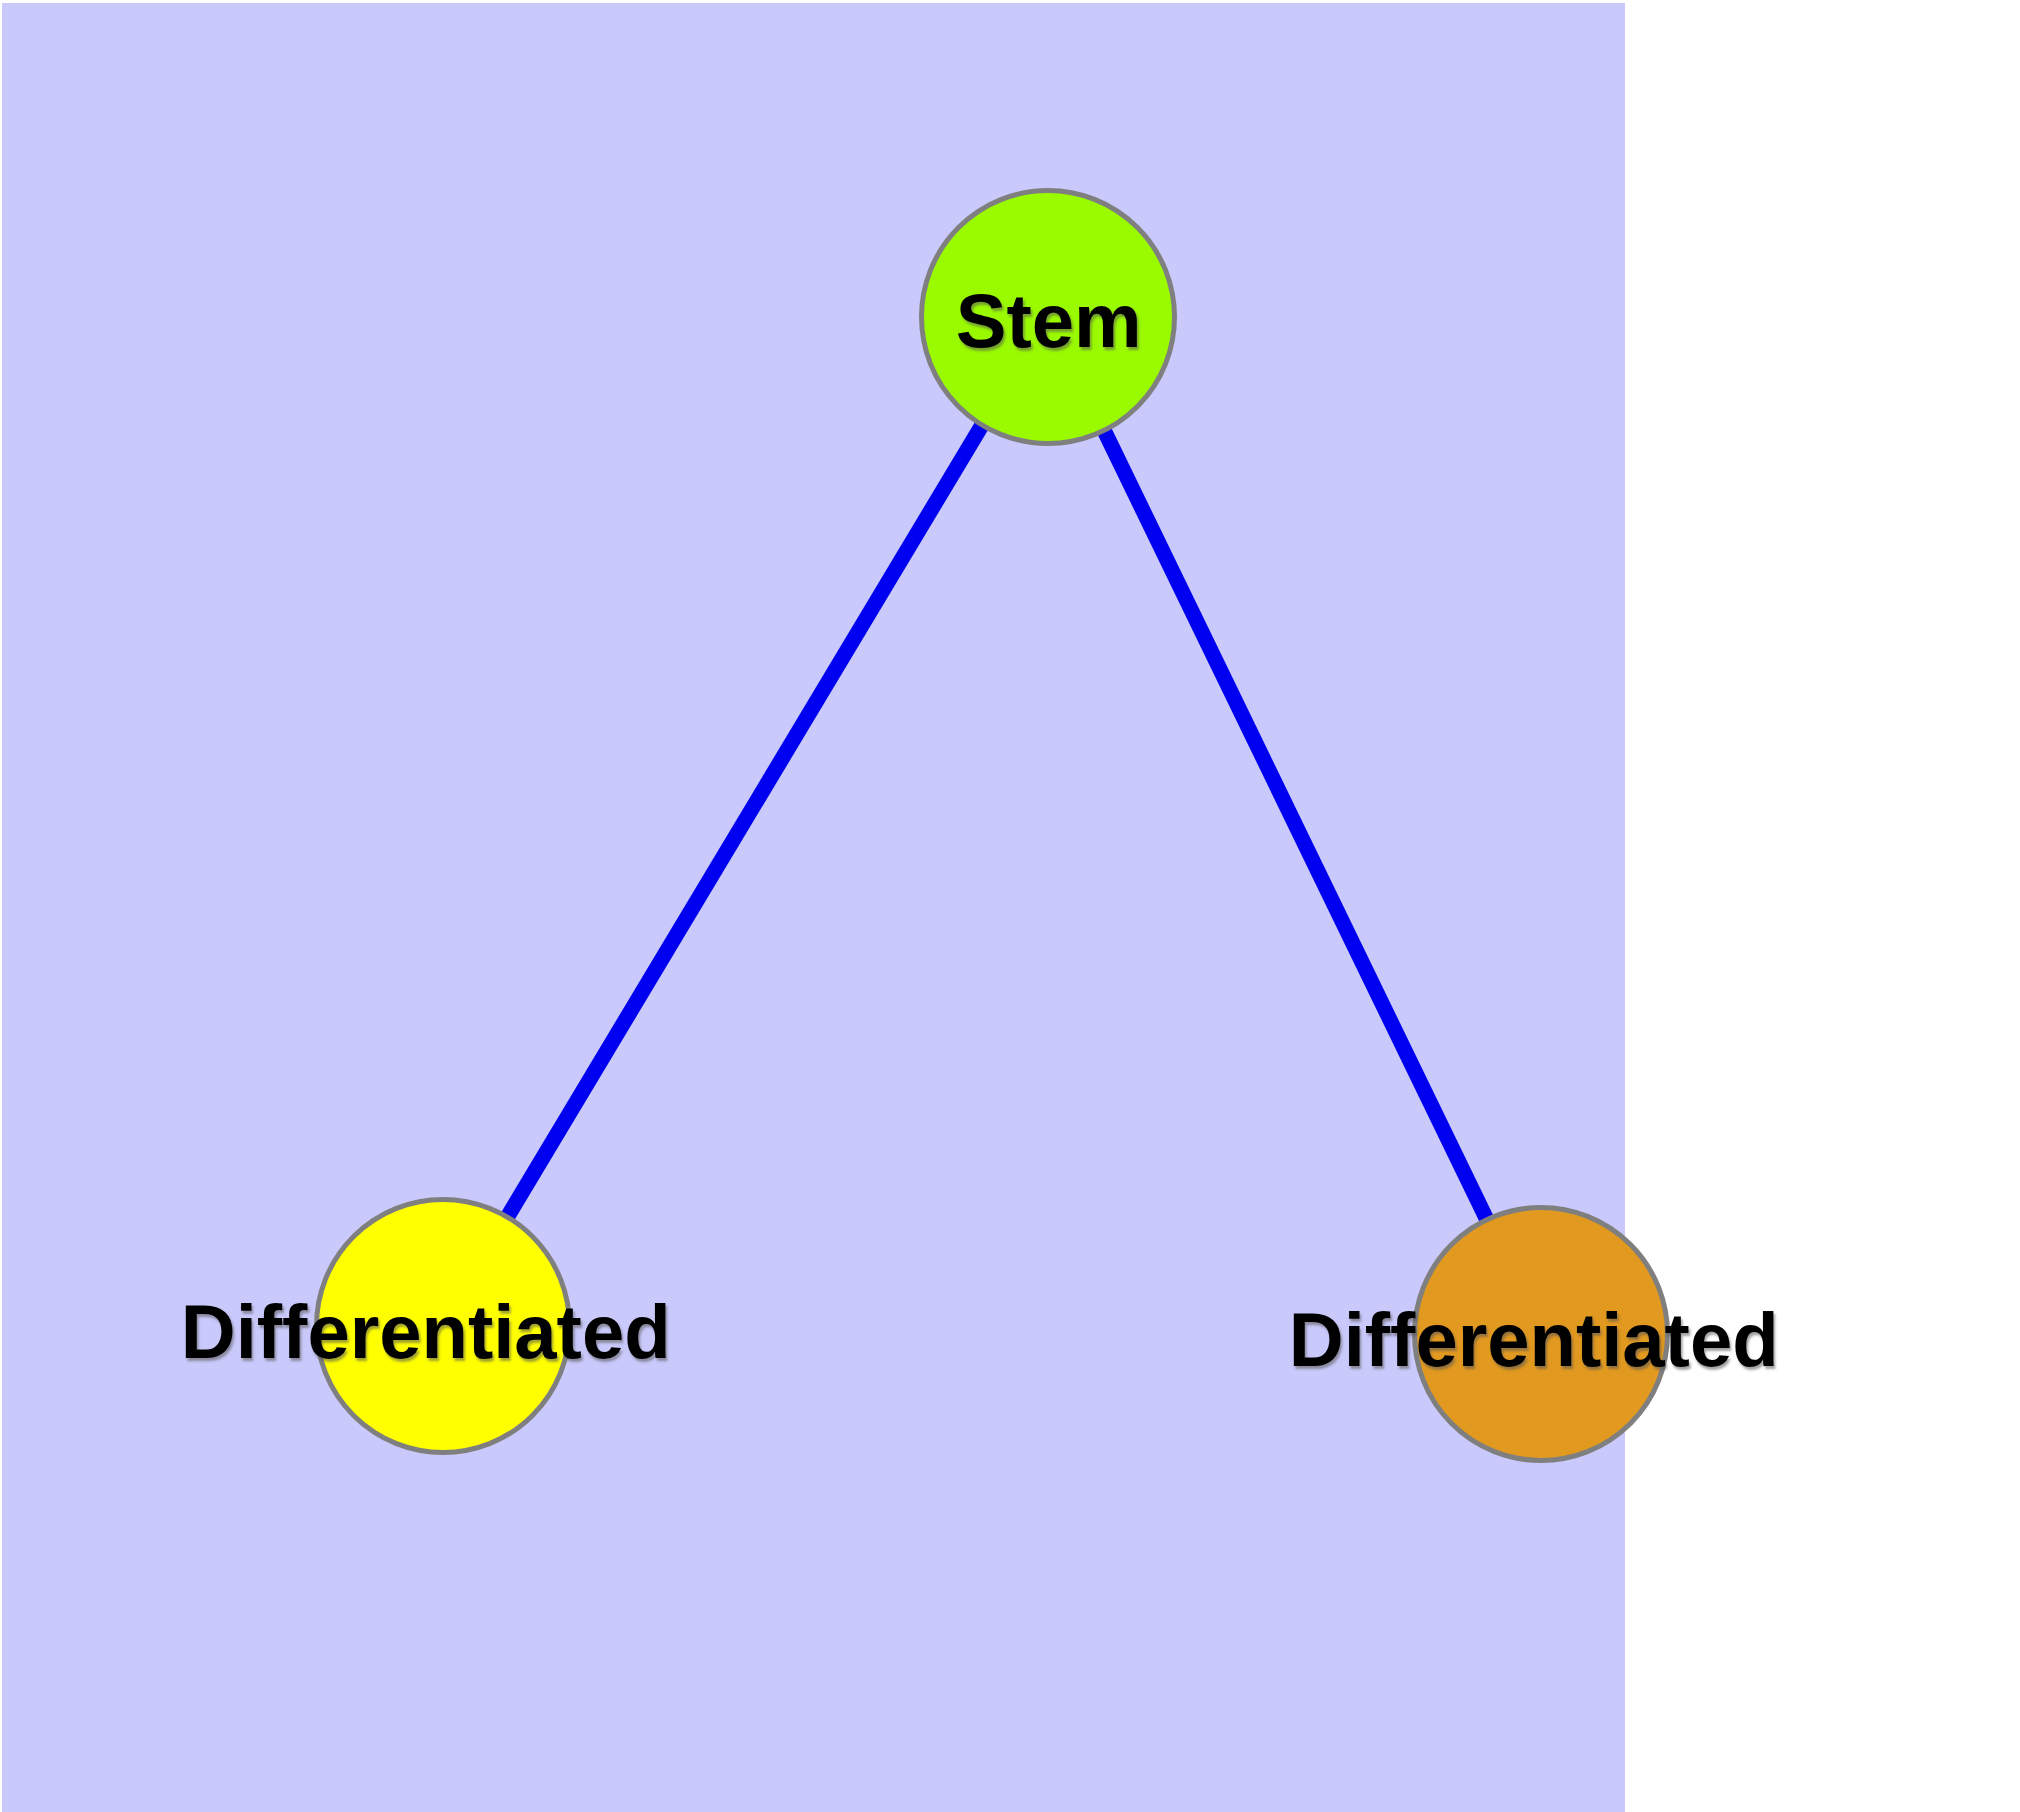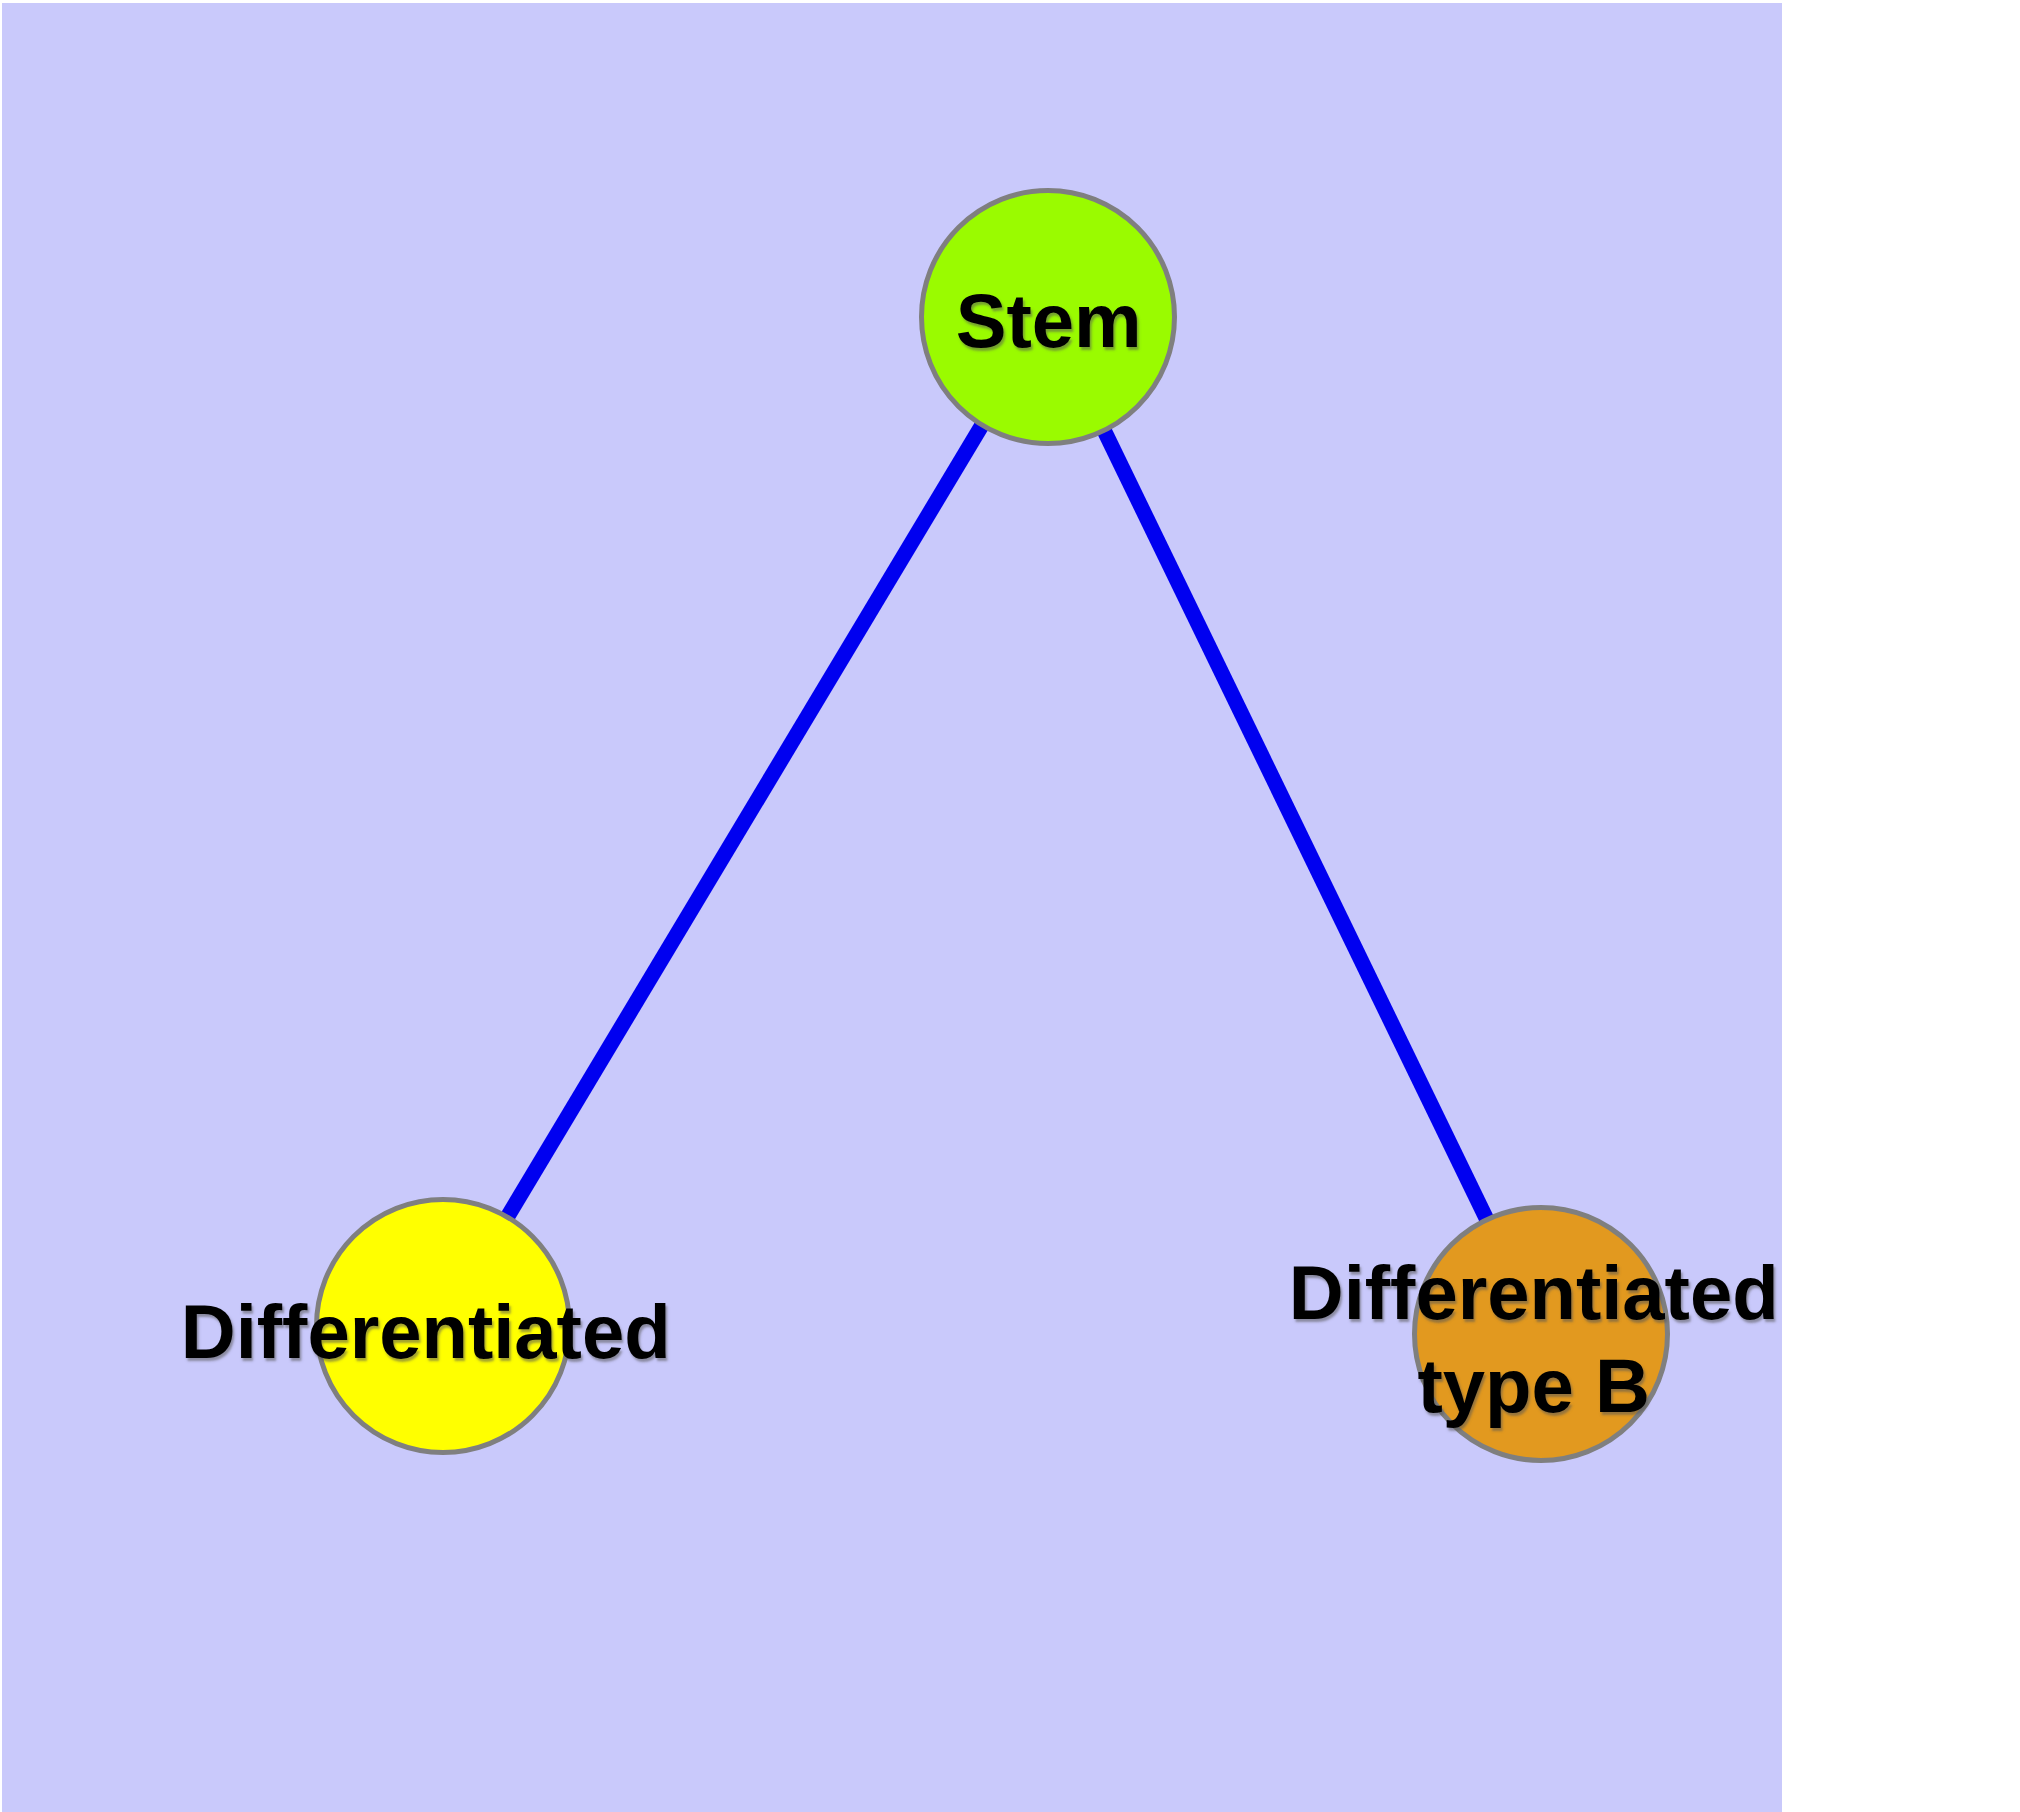--- a/index.html
+++ b/index.html
@@ -6,21 +6,21 @@
     margin: 0;
     padding: 0;
     background: #ffffff;
     width: 2021px;
     height: 1812px;
     overflow: hidden;
     font-family: "Liberation Sans", sans-serif;
   }
   .stage {
     position: relative;
-    width: 1782px;
+    width: 1625px;
     height: 1812px;
     background: #ffffff;
   }
   .canvas {
     position: absolute;
     top: 3.4px;
     left: 1.7px;
     right: 0;
     bottom: 0;
     background: #c9c9fb;
@@ -74,18 +74,17 @@
     <div class="node-label" style="left:1047px; top:317px;">
       <span>Stem</span>
     </div>
 
     <div class="node-label" style="left:424px; top:1328px;">
       <span>Differentiated</span>
     </div>
 
     <div class="node-label" style="left:1532px; top:1336px;">
       <span>Differentiated</span>
-      <span>type B</span>
     </div>
 
   </div>
 </div>
 
 
 </body></html>

